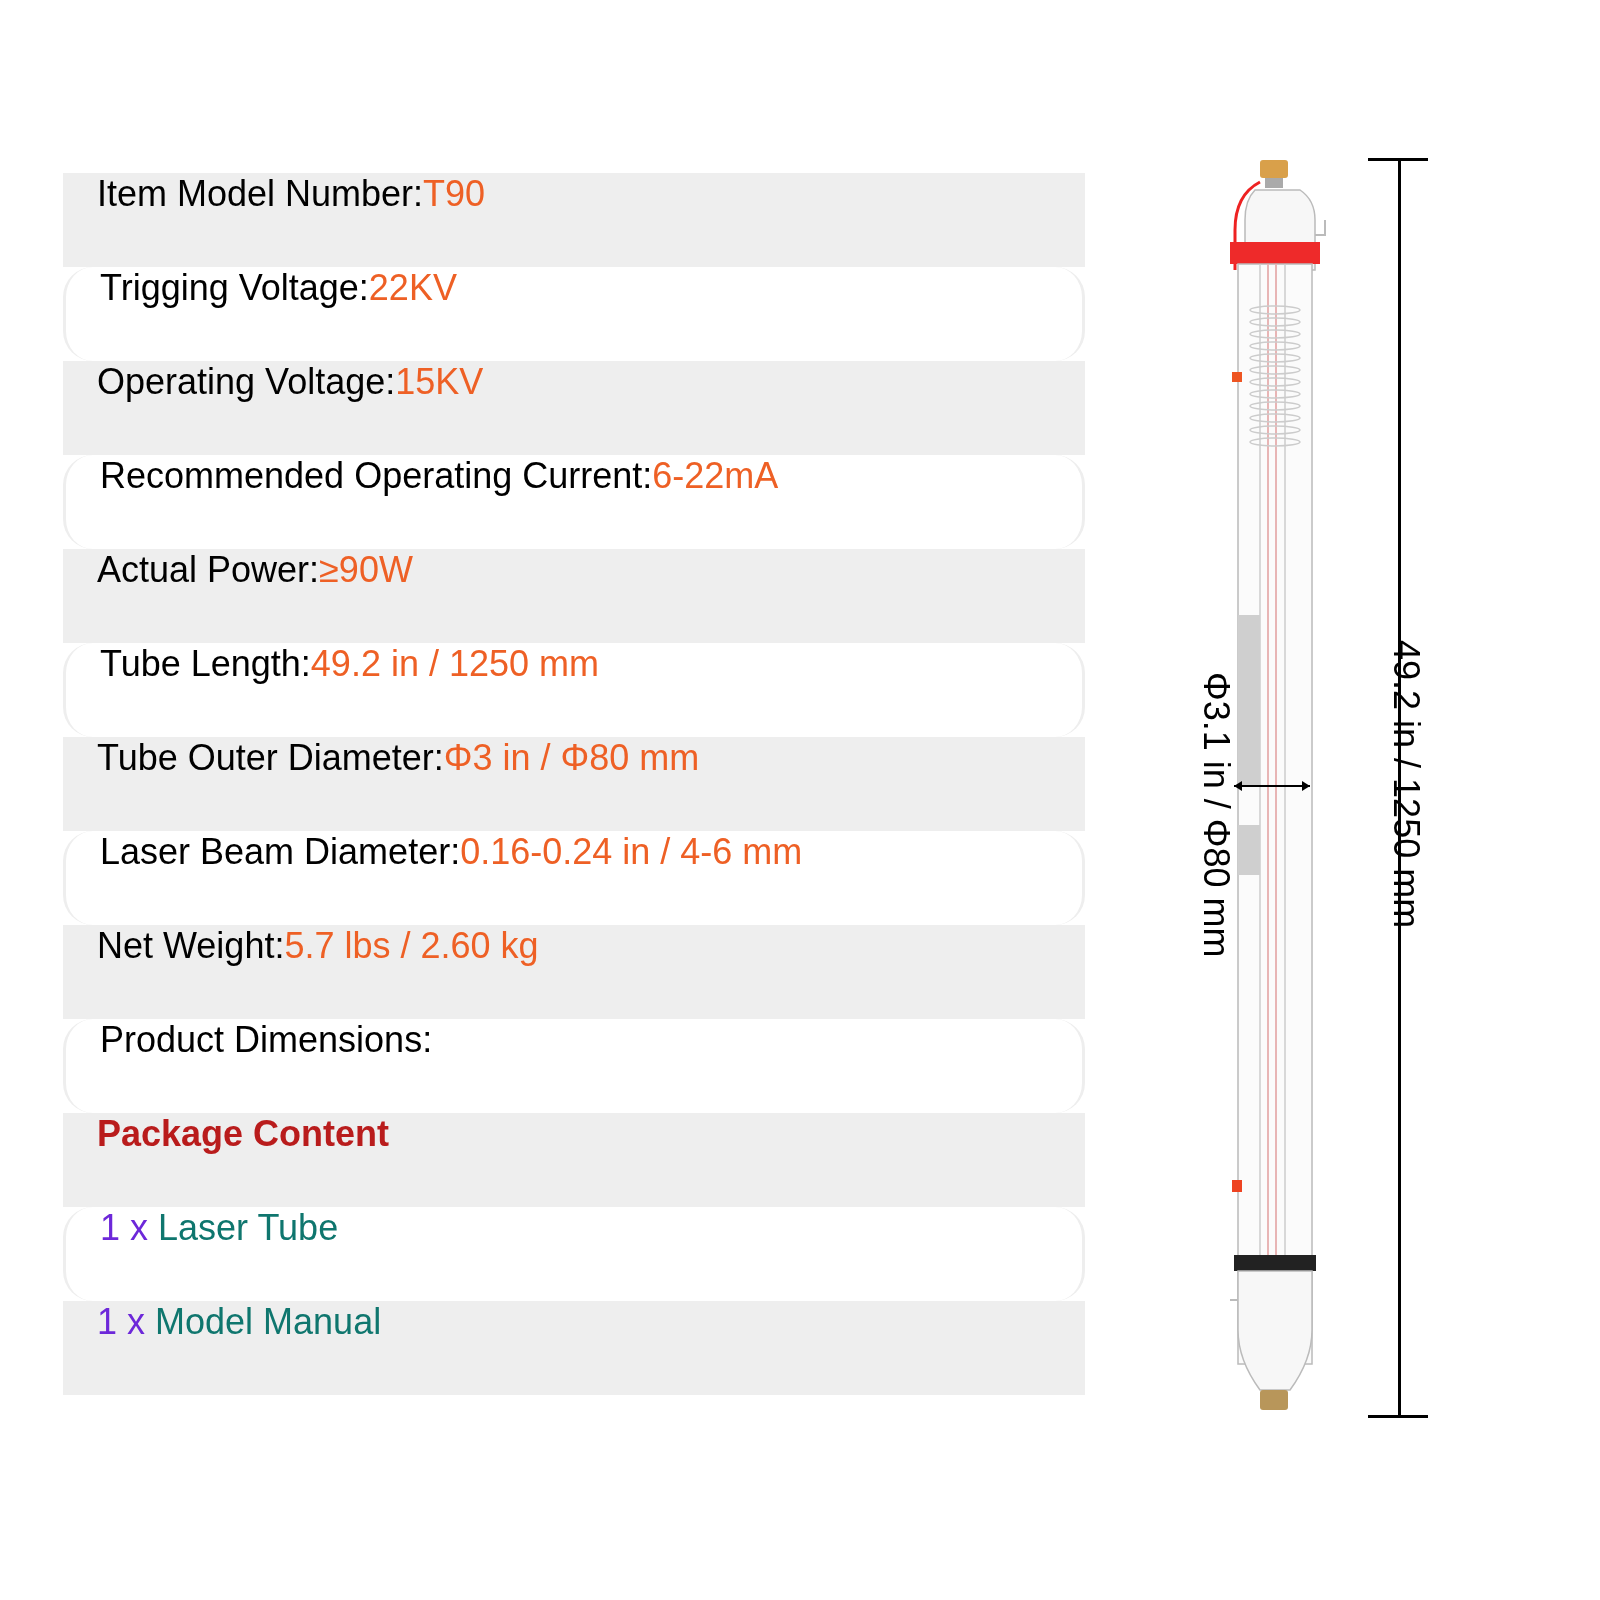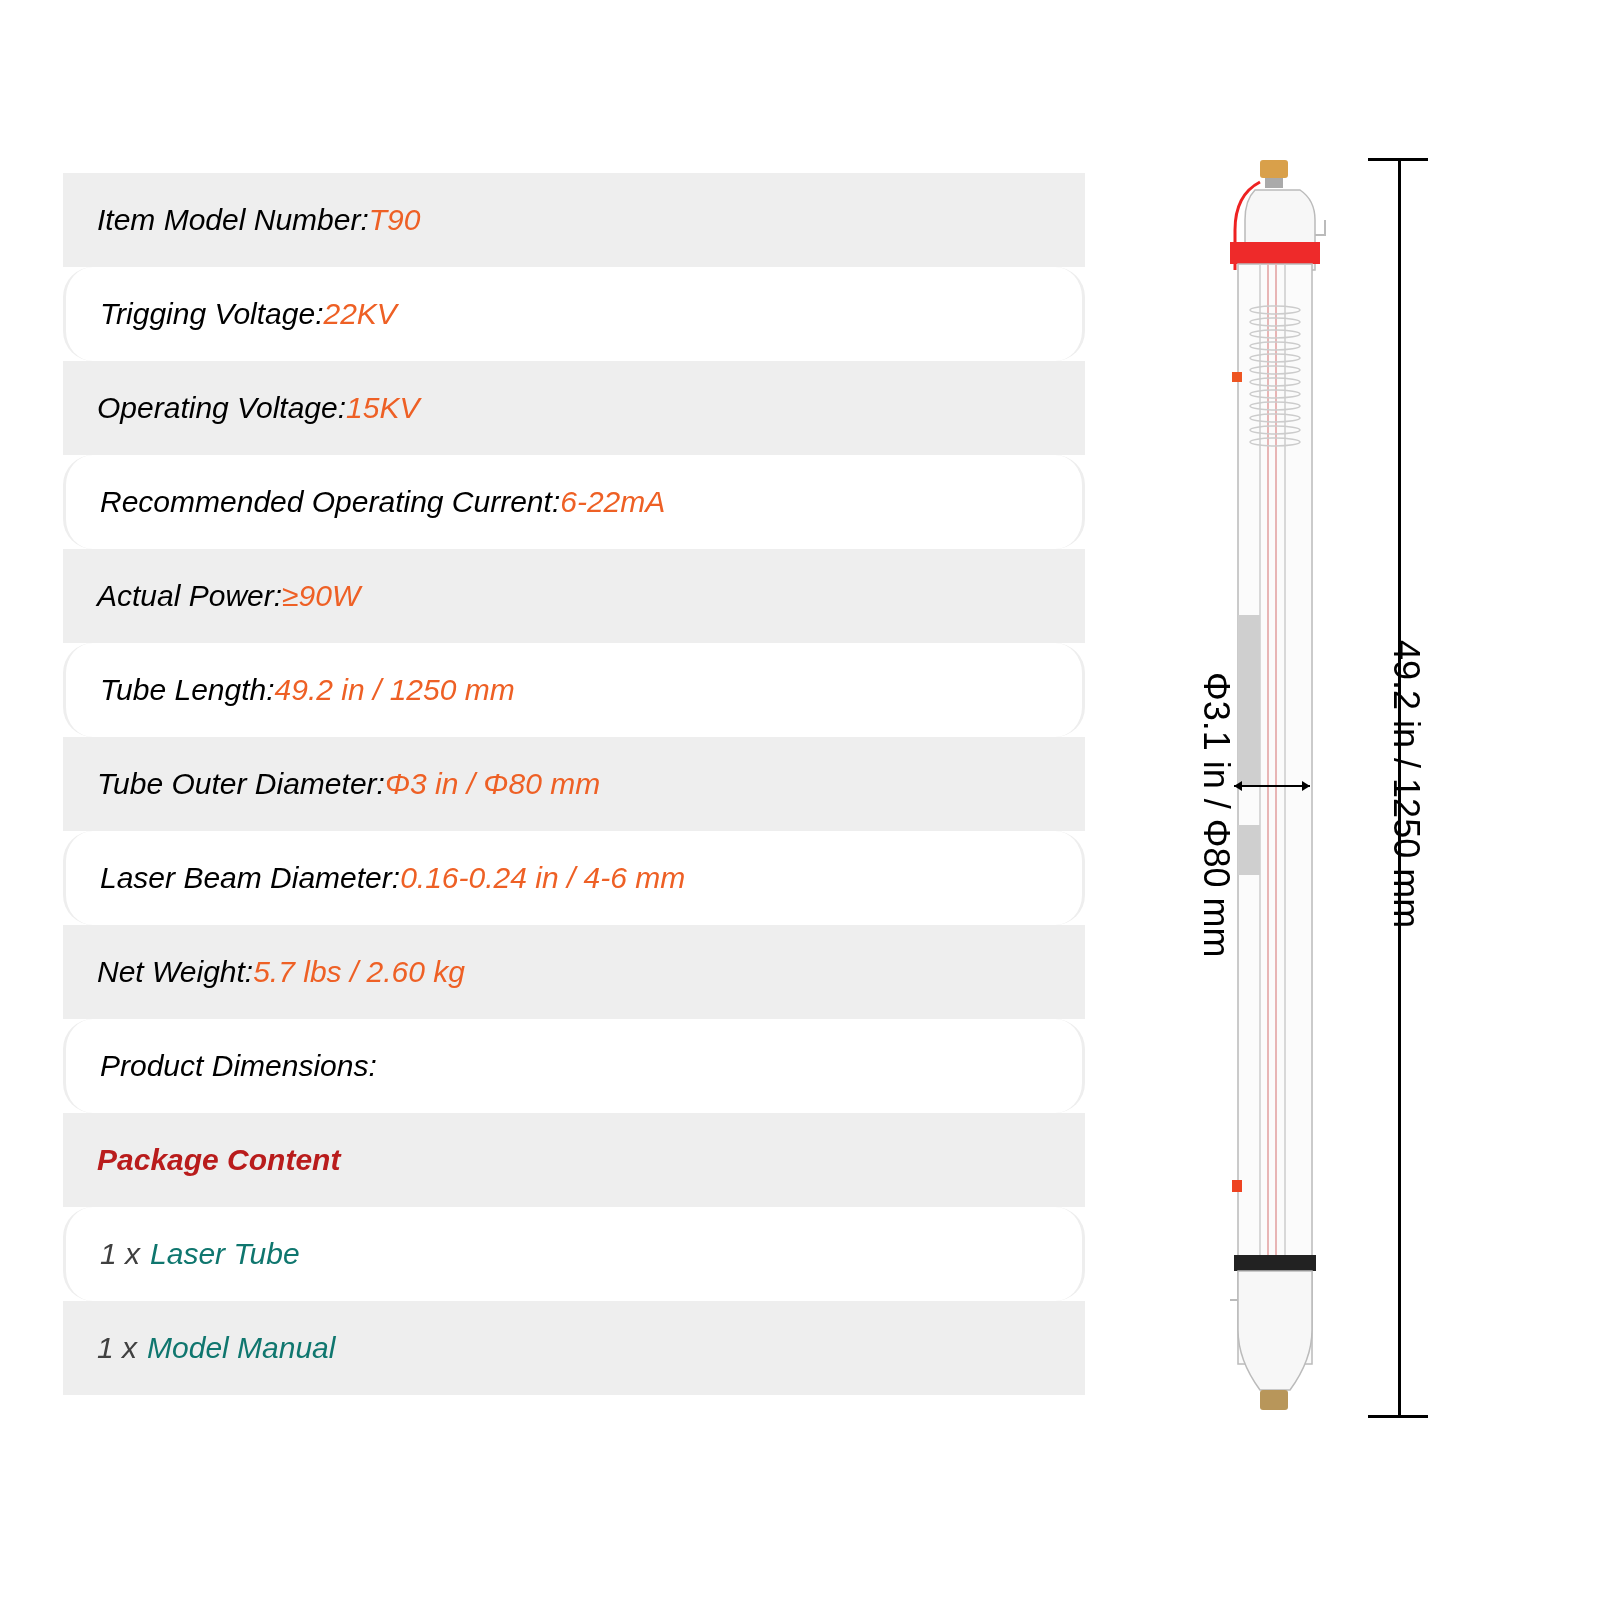--- a/index.html
+++ b/index.html
@@ -1,26 +1,26 @@
 <!DOCTYPE html>
 <html><head>
 <meta charset="utf-8">
 <style>
   html, body { margin:0; padding:0; background:#ffffff; }
   body { width:1600px; height:1600px; position:relative; overflow:hidden;
          font-family:"Liberation Sans", sans-serif; color:#000; }
   .spec-table { position:absolute; left:63px; top:173px; width:1022px; }
-  .row { height:94px; box-sizing:border-box; padding-left:34px; display:flex; align-items:center;
-         font-size:30px; white-space:nowrap;font-style:italic; }
+  .row { height:94px; box-sizing:border-box; padding-left:34px; display:flex; align-items:flex-start;
+         font-size:36px; white-space:nowrap; }
   .row.gray { background:#eeeeee; }
   .row.white { background:#ffffff; border-left:3px solid #eeeeee; border-right:3px solid #eeeeee;border-radius:30px; }
   .label { color:#000; }
   .value { color:#ee6025; }
   .heading { font-weight:bold; color:#b91c1c; }
-  .qty { color:#404040; margin-right:10px; }
+  .qty { color:#6d28d9; margin-right:10px; }
   .item-name { color:#0f766e; }
 
   .product { position:absolute; left:1230px; top:160px; width:150px; height:1300px; }
   .dim-vert { position:absolute; left:1400px; top:163px; width:34px; height:1300px; }
   .dim-vert .line { position:absolute; left:0; top:0; width:3px; height:100%; background:#000; margin-left:0; }
   .tick { position:absolute; height:3px; width:60px; background:#000; left:-30px; }
   .len-label { position:absolute; left:1427px; top:640px; transform:rotate(90deg); transform-origin:left top;
                font-size:36px; white-space:nowrap; width:300px; }
   .dia-label { position:absolute; left:1237px; top:672px; transform:rotate(90deg); transform-origin:left top;
                font-size:36px; white-space:nowrap; width:300px; }

